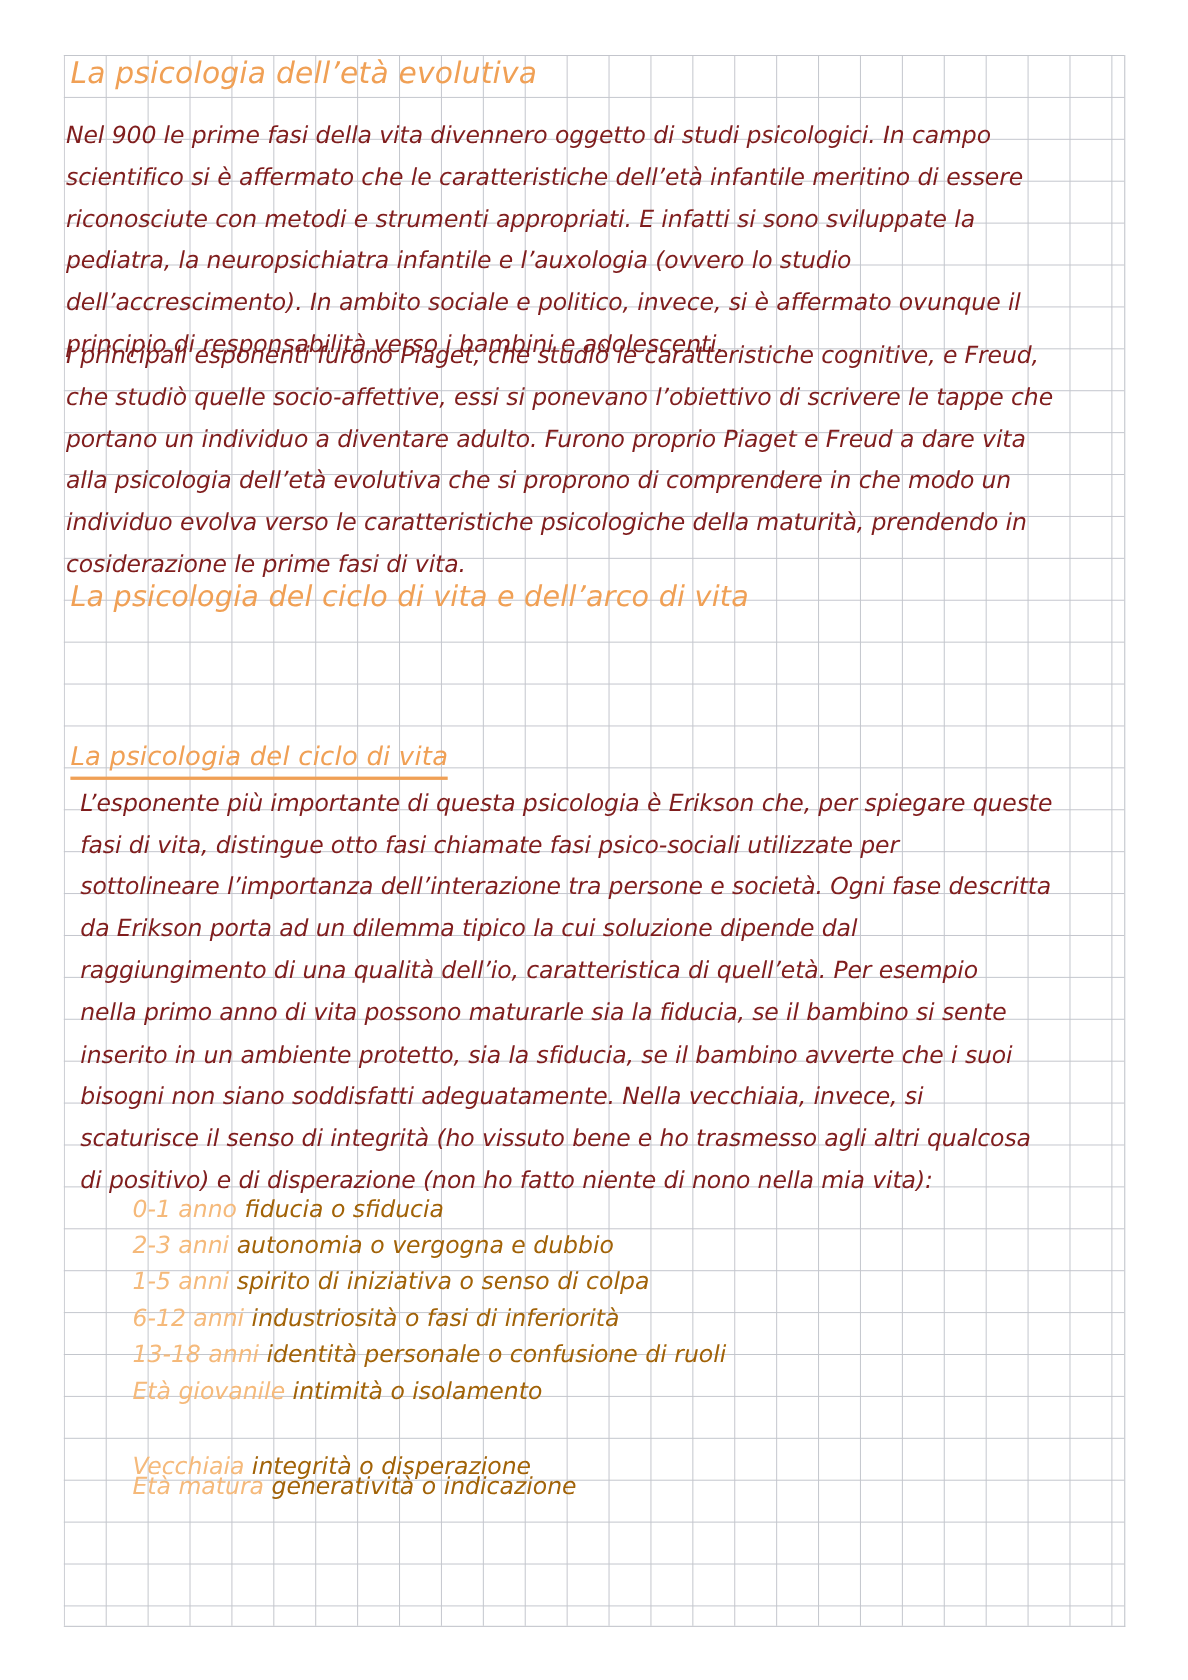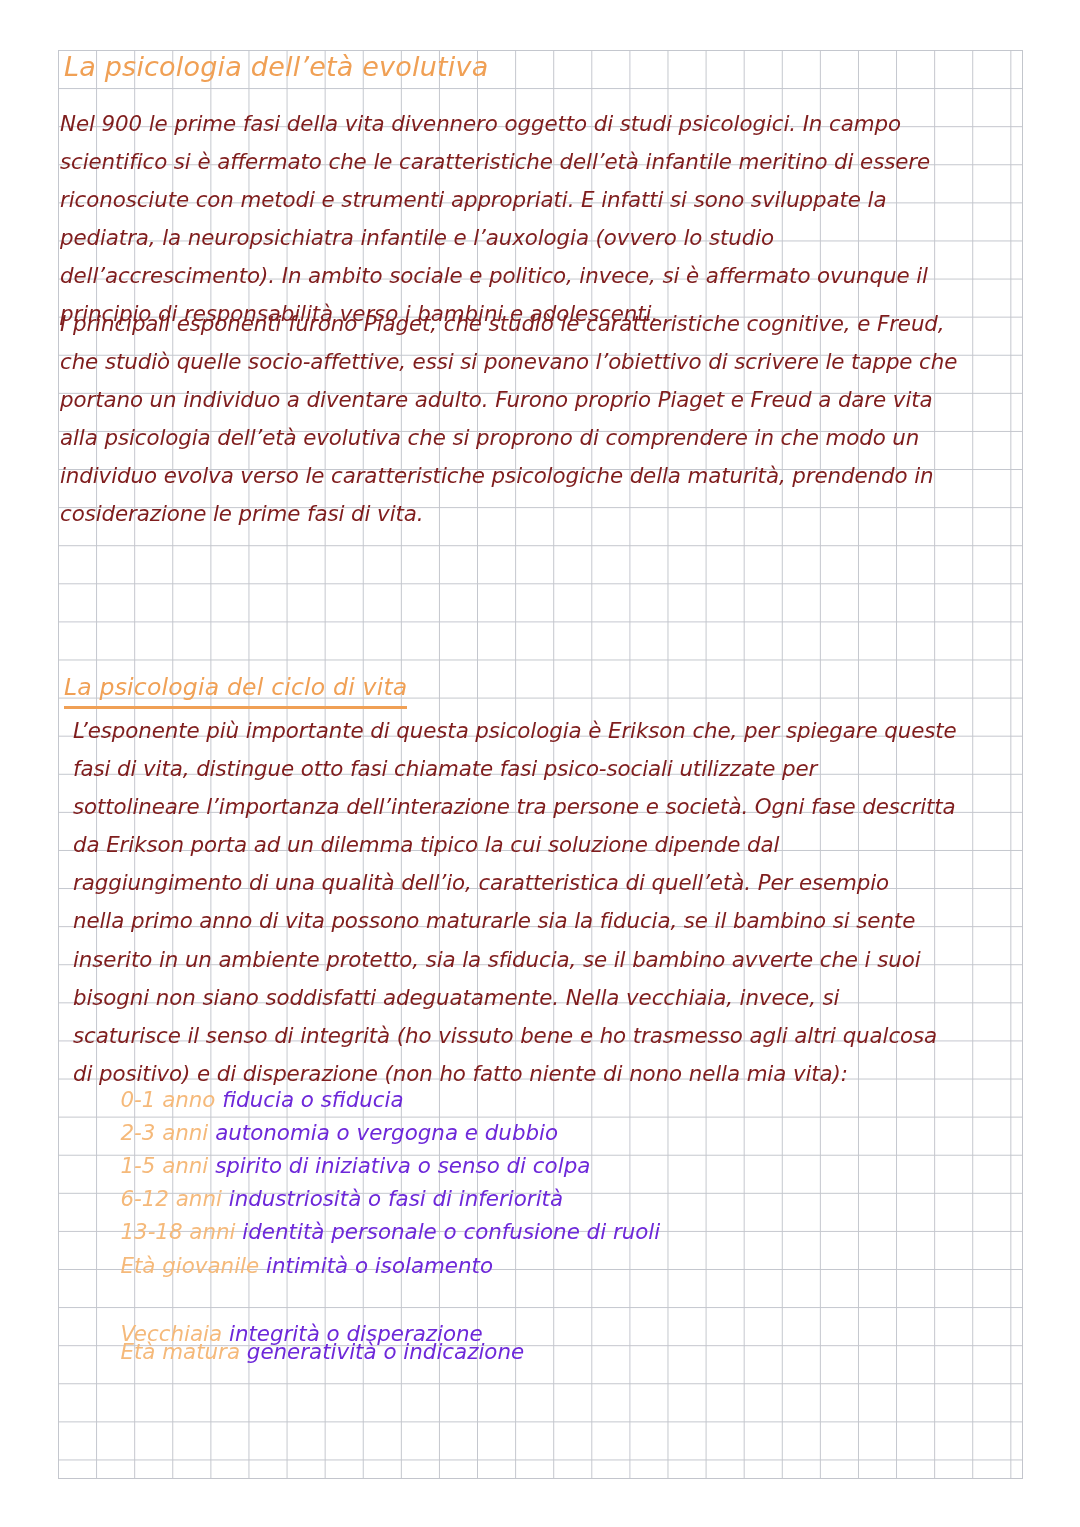--- a/index.html
+++ b/index.html
@@ -93,21 +93,21 @@
     font-style: italic;
     font-size: 21.4px;
     line-height: 33.6px;
     white-space: pre;
   }
   .stage-age {
     color: #F5B97A;
     margin-top: 39px;
   }
   .stage-desc {
-    color: #6d28d9;
+    color: #a16207;
   }
 </style>
 </head>
 <body>
 
 <div id="page">
 
   <div id="grid"></div>
 
   <div id="content">
@@ -121,20 +121,21 @@
 dell’accrescimento). In ambito sociale e politico, invece, si è affermato ovunque il
 principio di responsabilità verso i bambini e adolescenti.</div>
 
     <div class="blk hand para" style="left:60px; top:305px; width:1000px;">I principali esponenti furono Piaget, che studiò le caratteristiche cognitive, e Freud,
 che studiò quelle socio-affettive, essi si ponevano l’obiettivo di scrivere le tappe che
 portano un individuo a diventare adulto. Furono proprio Piaget e Freud a dare vita
 alla psicologia dell’età evolutiva che si proprono di comprendere in che modo un
 individuo evolva verso le caratteristiche psicologiche della maturità, prendendo in
 cosiderazione le prime fasi di vita.</div>
 
+    <div class="blk h2" style="left:64px; top:524px;">La psicologia del ciclo di vita e dell’arco di vita</div>
 
 
     <div class="blk hand para" style="left:73px; top:712px; width:990px;">L’esponente più importante di questa psicologia è Erikson che, per spiegare queste
 fasi di vita, distingue otto fasi chiamate fasi psico-sociali utilizzate per
 sottolineare l’importanza dell’interazione tra persone e società. Ogni fase descritta
 da Erikson porta ad un dilemma tipico la cui soluzione dipende dal
 raggiungimento di una qualità dell’io, caratteristica di quell’età. Per esempio
 nella primo anno di vita possono maturarle sia la fiducia, se il bambino si sente
 inserito in un ambiente protetto, sia la sfiducia, se il bambino avverte che i suoi
 bisogni non siano soddisfatti adeguatamente. Nella vecchiaia, invece, si

